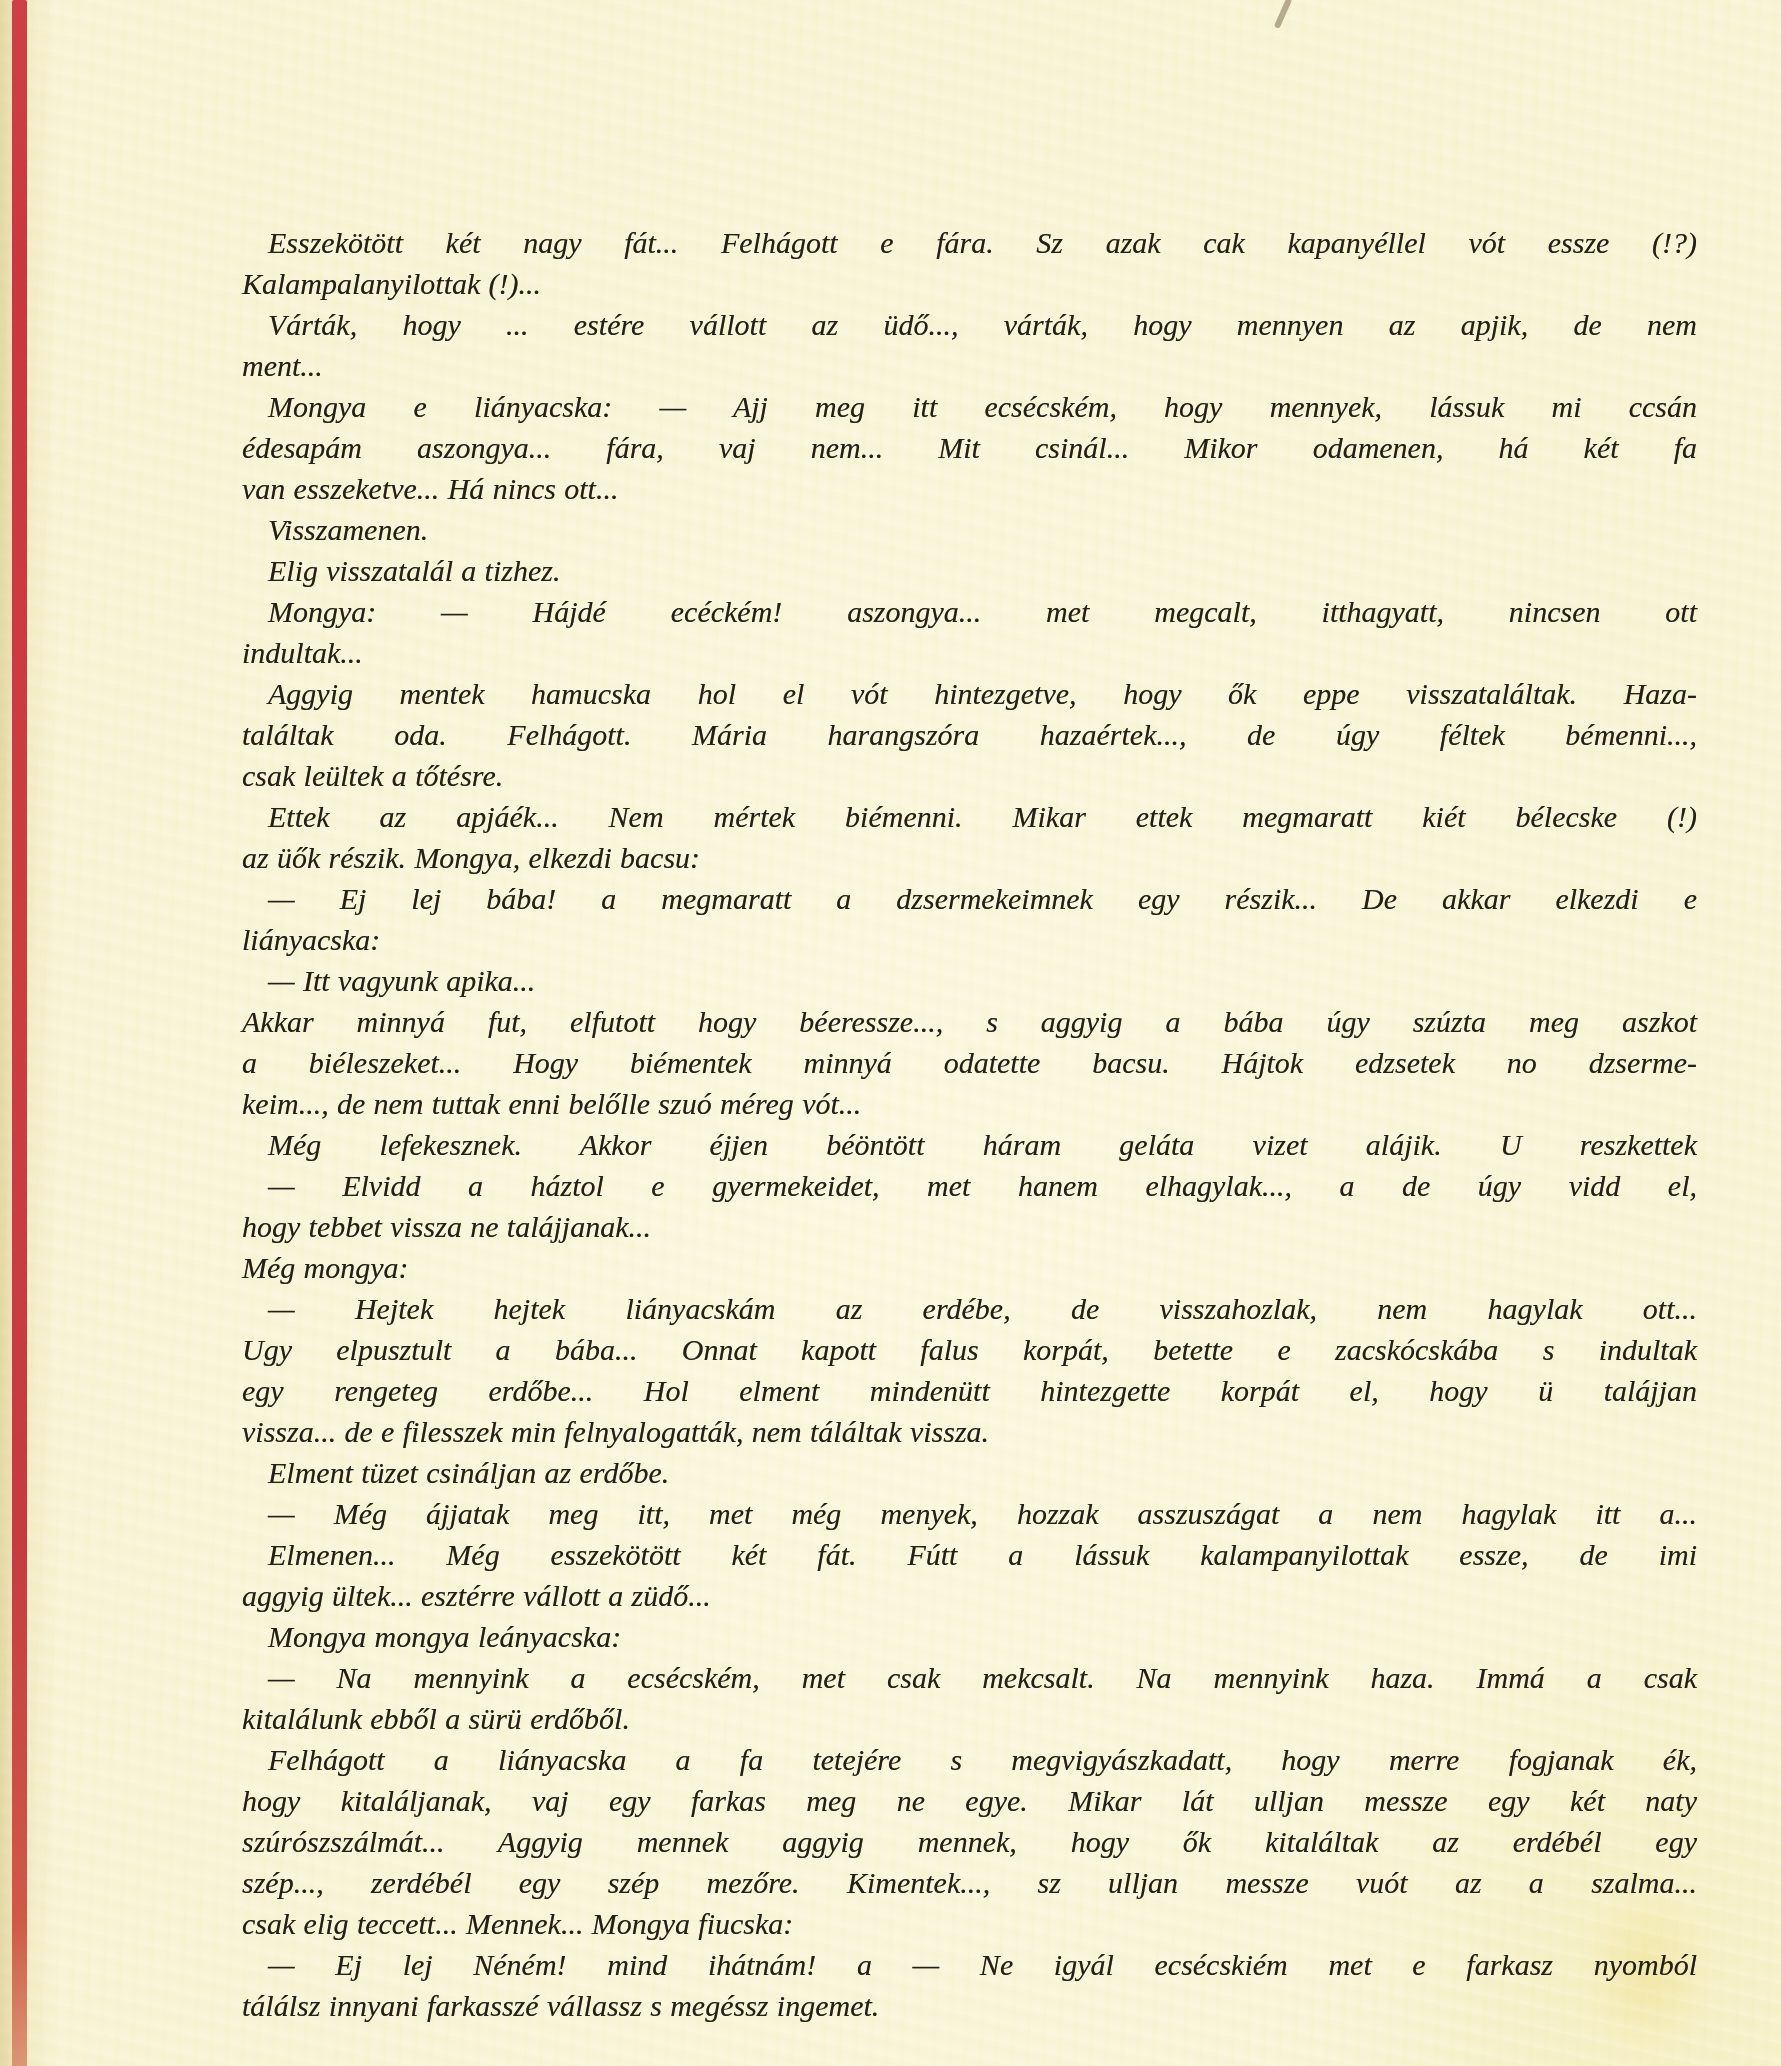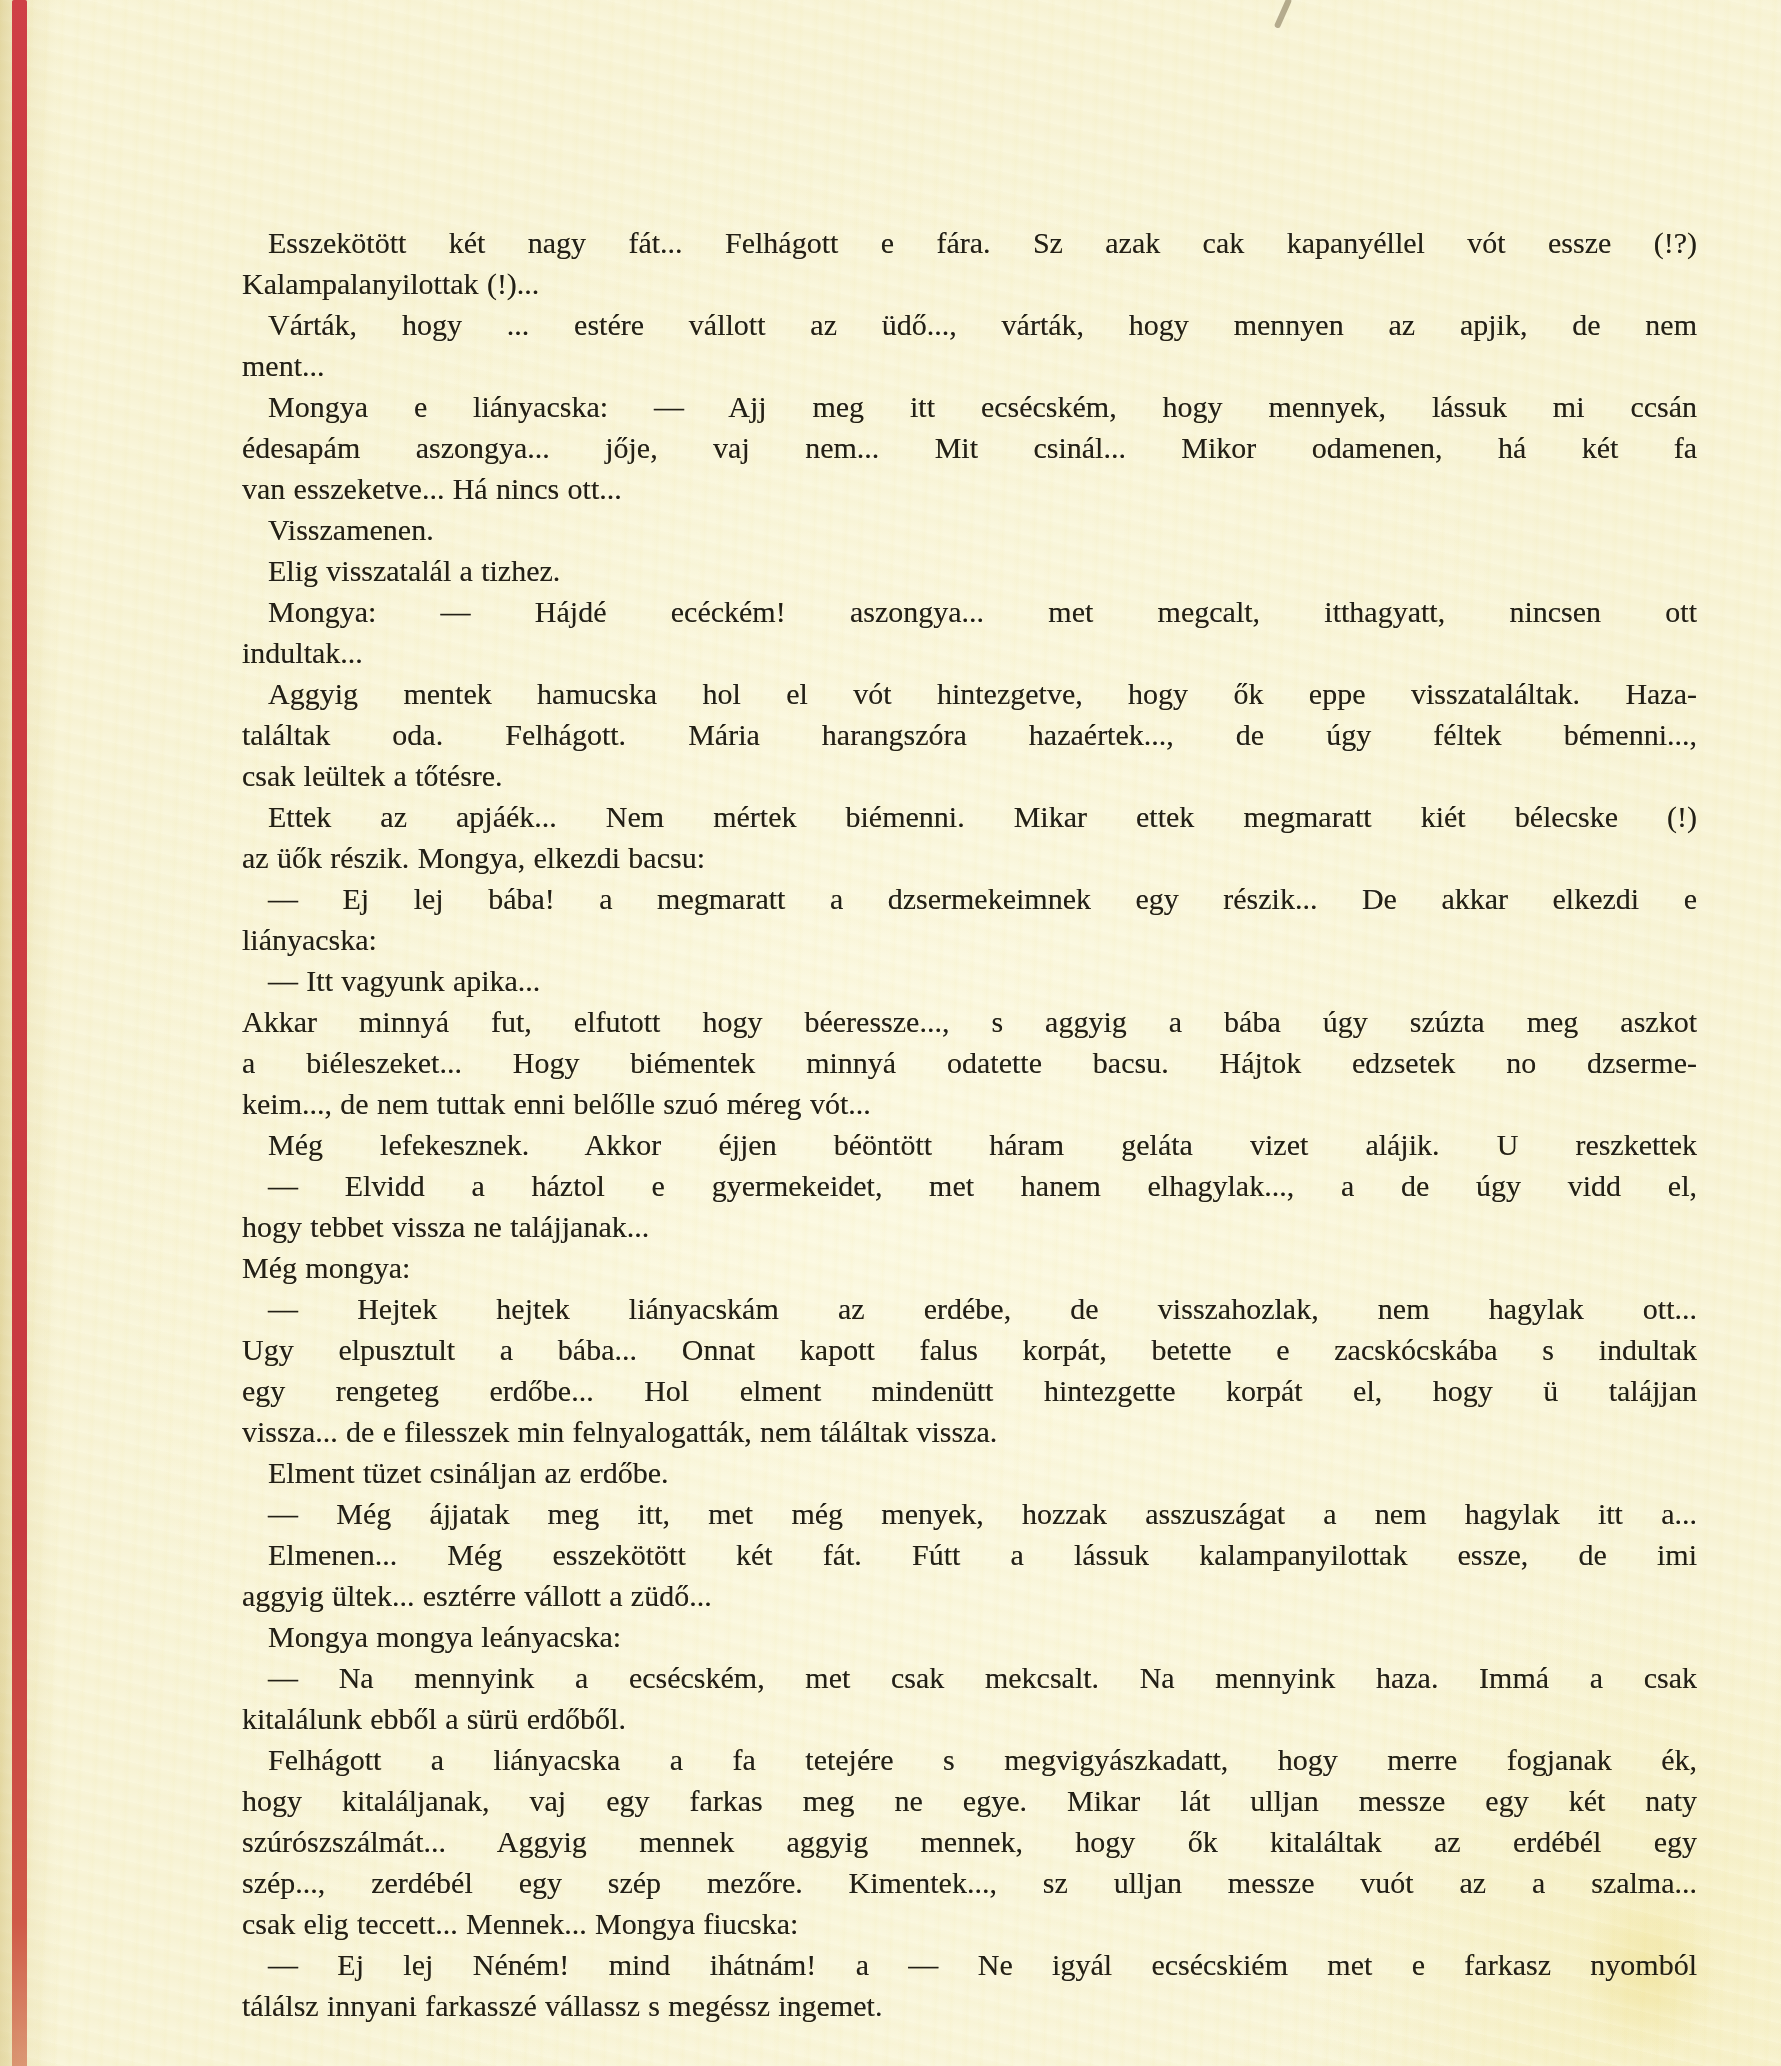--- a/index.html
+++ b/index.html
@@ -55,20 +55,21 @@
     color: #232016;
     font-size: 30px;
     line-height: 41px;
     text-shadow: 0 0 0.4px rgba(35,32,22,0.45);
     word-spacing: 0.8px;
   }
   .line {
     text-align: justify;
     text-align-last: left;
     min-height: 41px;
+    font-style: italic;
   }
   .line.fill { text-align-last: justify; }
   .line.indent { text-indent: 26px; }
 
   
   .pencil-mark-top {
     position: absolute;
     left: 1280px;
     top: -3.3px;
     width: 5.8px;
@@ -93,21 +94,21 @@
 <div class="spine-strip"></div>
 <div class="pencil-mark-top"></div>
 <div class="stain-yellow"></div>
 
 <div class="textblock" id="lines">
     <div class="line indent fill">Esszekötött két nagy fát... Felhágott e fára. Sz azak cak kapanyéllel vót essze (!?)</div>
     <div class="line">Kalampalanyilottak (!)...</div>
     <div class="line indent fill">Várták, hogy ... estére vállott az üdő..., várták, hogy mennyen az apjik, de nem</div>
     <div class="line">ment...</div>
     <div class="line indent fill">Mongya e liányacska: — Ajj meg itt ecsécském, hogy mennyek, lássuk mi ccsán</div>
-    <div class="line fill">édesapám aszongya... jője, vaj nem... Mit csinál... Mikor odamenen, há két fa</div>
+    <div class="line fill">édesapám aszongya... fára, vaj nem... Mit csinál... Mikor odamenen, há két fa</div>
     <div class="line">van esszeketve... Há nincs ott...</div>
     <div class="line indent">Visszamenen.</div>
     <div class="line indent">Elig visszatalál a tizhez.</div>
     <div class="line indent fill">Mongya: — Hájdé ecéckém! aszongya... met megcalt, itthagyatt, nincsen ott</div>
     <div class="line">indultak...</div>
     <div class="line indent fill">Aggyig mentek hamucska hol el vót hintezgetve, hogy ők eppe visszataláltak. Haza-</div>
     <div class="line fill">találtak oda. Felhágott. Mária harangszóra hazaértek..., de úgy féltek bémenni...,</div>
     <div class="line">csak leültek a tőtésre.</div>
     <div class="line indent fill">Ettek az apjáék... Nem mértek biémenni. Mikar ettek megmaratt kiét bélecske (!)</div>
     <div class="line">az üők részik. Mongya, elkezdi bacsu:</div>

